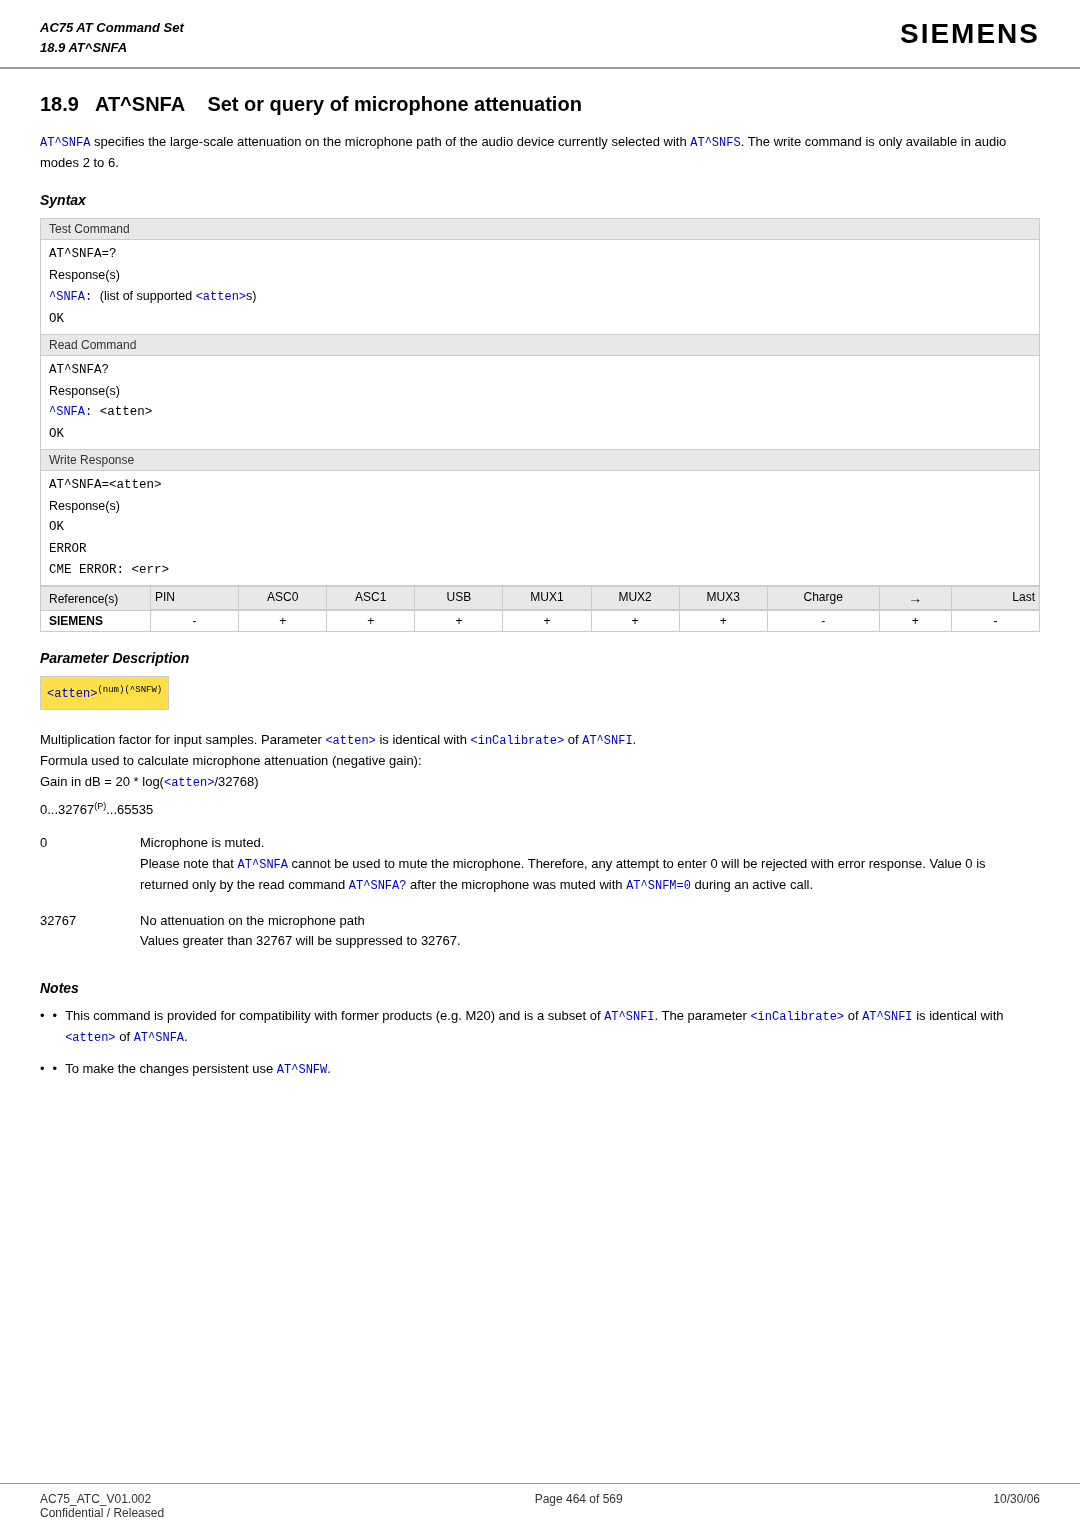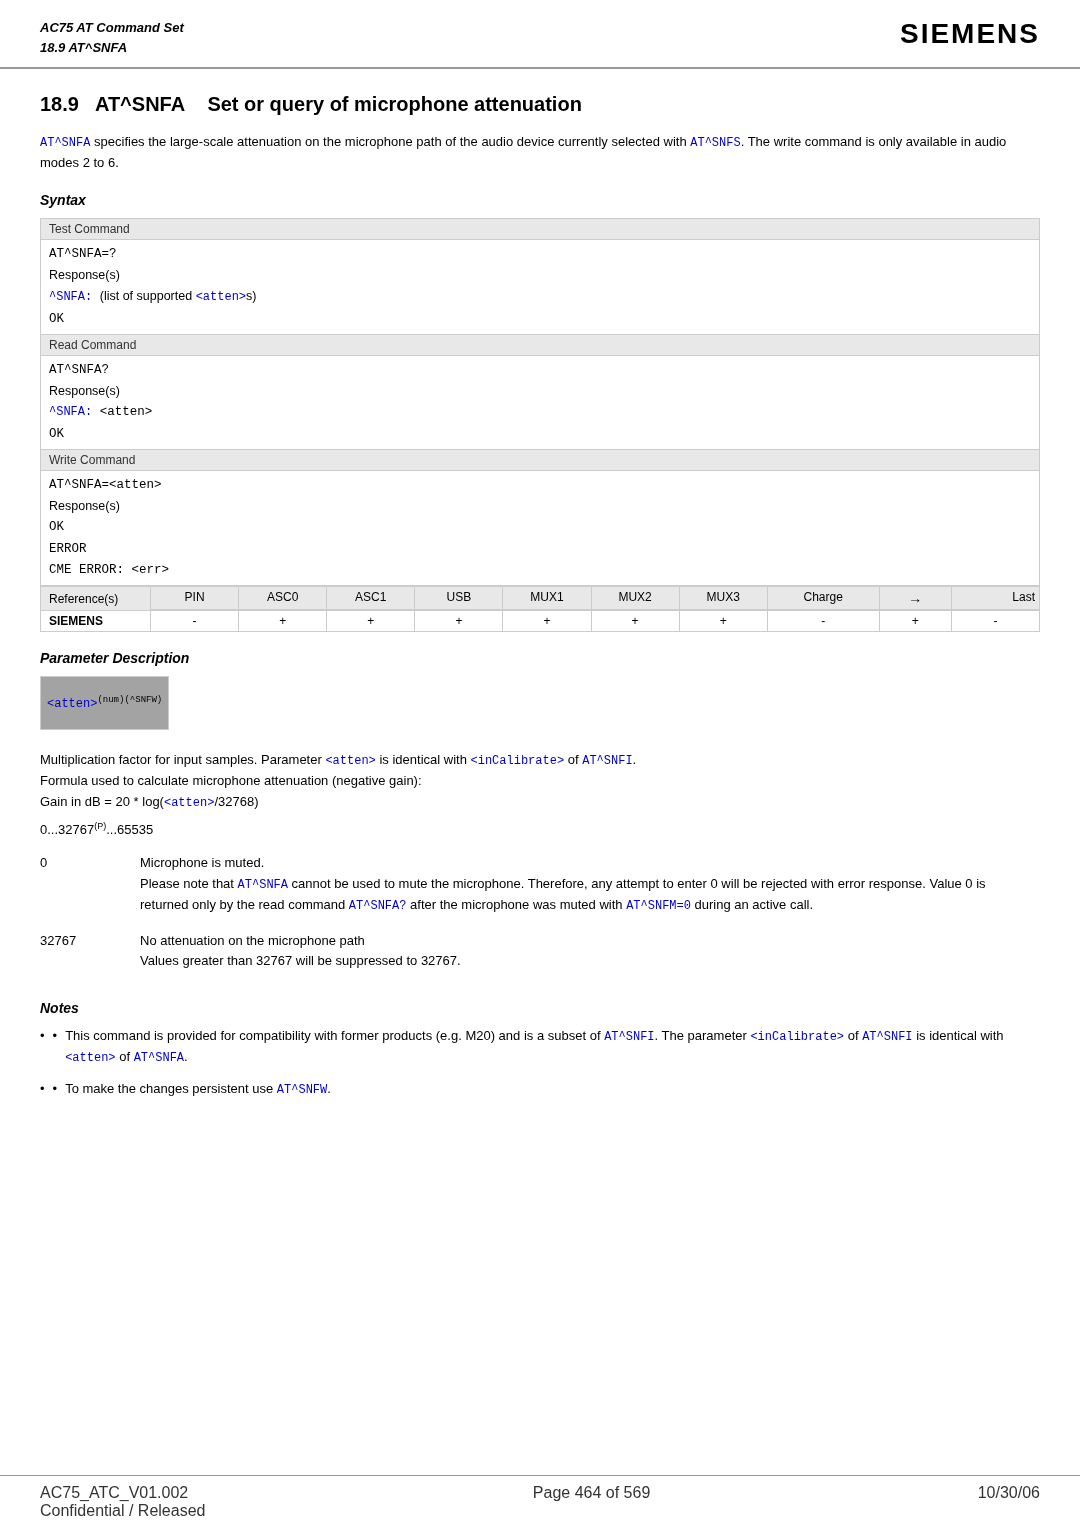--- a/index.html
+++ b/index.html
@@ -76,25 +76,25 @@
       margin-bottom: 10px;
       margin-top: 18px;
     }
 
     
     .param-section {
       margin-top: 8px;
     }
     .param-tag {
       display: inline-block;
-      background: #a3a3a3;
+      background: #fde047;
       border: 1px solid #ccc;
       font-family: 'Courier New', Courier, monospace;
       font-size: 11px;
-      padding: 18px 6px;
+      padding: 8px 6px;
       margin-bottom: 10px;
     }
     .param-tag sup {
       font-size: 9px;
     }
     .param-desc {
       font-size: 13px;
       line-height: 1.6;
       margin-bottom: 8px;
     }
@@ -153,21 +153,21 @@
     
     .page-footer {
       position: absolute;
       bottom: 0;
       left: 0;
       right: 0;
       border-top: 1px solid #999;
       padding: 8px 40px;
       display: flex;
       justify-content: space-between;
-      font-size: 16px;
+      font-size: 12px;
       color: #333;
     }
 
     
     .syntax-block {
       border: 1px solid #ccc;
       margin-bottom: 0;
     }
     .syntax-block-section {
       border-bottom: 1px solid #ccc;
@@ -247,38 +247,38 @@
         <div class="normal-text" style="font-family:Arial,Helvetica,sans-serif;font-size:12.5px;">Response(s)</div>
         <div>
           <span class="code-inline">^SNFA:</span>
           <span style="font-family:'Courier New',Courier,monospace;font-size:12.5px;"> &lt;atten&gt;</span>
         </div>
         <div>OK</div>
       </div>
     </div>
 
     <div class="syntax-block-section">
-      <div class="syntax-section-label">Write Command</div>
+      <div class="syntax-section-label">Write Response</div>
       <div class="syntax-section-body">
         <div>AT^SNFA=&lt;atten&gt;</div>
         <div class="normal-text" style="font-family:Arial,Helvetica,sans-serif;font-size:12.5px;">Response(s)</div>
         <div>OK</div>
         <div>ERROR</div>
         <div>CME ERROR: &lt;err&gt;</div>
       </div>
     </div>
 
     <div style="display:flex; border-top:1px solid #ccc;">
 
       <div style="background:#e8e8e8; min-width:110px; padding:3px 8px; font-size:12px; border-right:1px solid #ccc; display:flex; align-items:center;">Reference(s)</div>
 
       <div style="flex:1;">
 
         <div style="display:flex; background:#e8e8e8; border-bottom:1px solid #ccc;">
-          <div style="flex:1; text-align:center; padding:3px 4px; font-size:12px; border-right:1px solid #ccc;">PIN</div>
+          <div style="flex:1; padding:3px 4px; font-size:12px; border-right:1px solid #ccc;">PIN</div>
           <div style="flex:1; text-align:center; padding:3px 4px; font-size:12px; border-right:1px solid #ccc;">ASC0</div>
           <div style="flex:1; text-align:center; padding:3px 4px; font-size:12px; border-right:1px solid #ccc;">ASC1</div>
           <div style="flex:1; text-align:center; padding:3px 4px; font-size:12px; border-right:1px solid #ccc;">USB</div>
           <div style="flex:1; text-align:center; padding:3px 4px; font-size:12px; border-right:1px solid #ccc;">MUX1</div>
           <div style="flex:1; text-align:center; padding:3px 4px; font-size:12px; border-right:1px solid #ccc;">MUX2</div>
           <div style="flex:1; text-align:center; padding:3px 4px; font-size:12px; border-right:1px solid #ccc;">MUX3</div>
           <div style="flex:1.3; text-align:center; padding:3px 4px; font-size:12px; border-right:1px solid #ccc;">Charge</div>
           <div style="flex:0.8; text-align:center; padding:3px 4px; font-size:14px; border-right:1px solid #ccc;">→</div>
           <div style="flex:1; text-align:right; padding:3px 4px; font-size:12px;">Last</div>
         </div>

